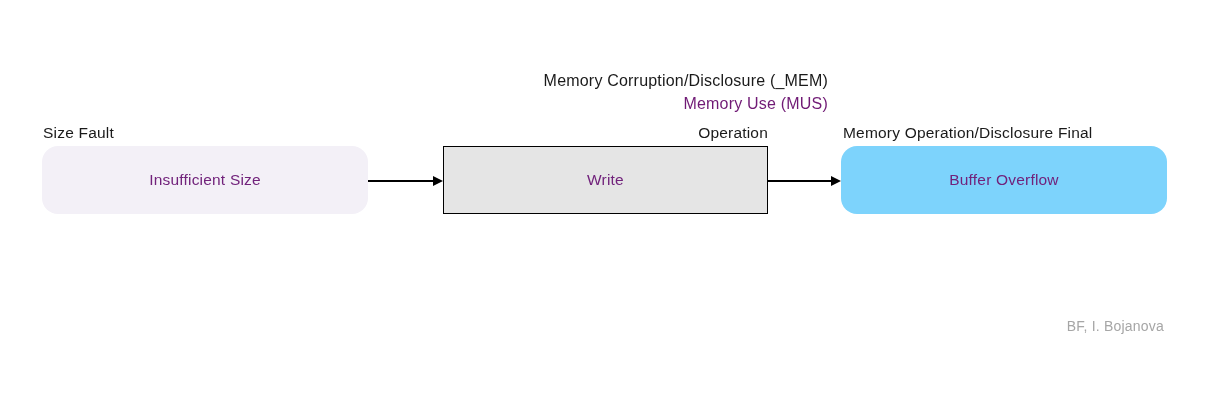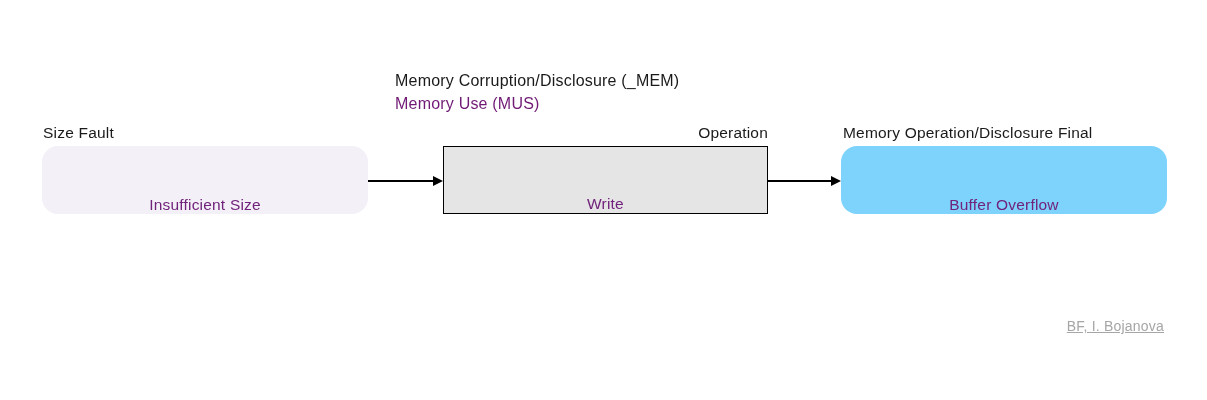--- a/index.html
+++ b/index.html
@@ -10,24 +10,24 @@
   }
   .canvas {
     position: relative;
     width: 1207px;
     height: 400px;
     background: #ffffff;
     overflow: hidden;
   }
   .title-block {
     position: absolute;
-    left: 395px;
+    left: 383px;
     top: 69px;
     width: 445px;
-    text-align: left;
+    text-align: right;
   }
   .title-line1 {
     font-size: 16px;
     line-height: 23px;
     color: #1a1a1a;
     letter-spacing: 0.2px;
   }
   .title-line2 {
     font-size: 16px;
     line-height: 23px;
@@ -40,21 +40,21 @@
     font-size: 15.5px;
     color: #1a1a1a;
     letter-spacing: 0.2px;
     white-space: nowrap;
   }
   .node-box {
     position: absolute;
     top: 146px;
     height: 68px;
     display: flex;
-    align-items: flex-end;
+    align-items: center;
     justify-content: center;
     font-size: 15.5px;
     color: #71227B;
     letter-spacing: 0.2px;
     box-sizing: border-box;
   }
   .box-cause {
     left: 42px;
     width: 326px;
     background: #f3f0f7;
@@ -98,21 +98,20 @@
     border-top: 5px solid transparent;
     border-bottom: 5px solid transparent;
   }
   .attribution {
     position: absolute;
     top: 318px;
     right: 43px;
     font-size: 14px;
     color: #a6a6a6;
     letter-spacing: 0.2px;
-    text-decoration: underline;
   }
 </style>
 </head>
 <body>
 
 <div class="canvas">
 
   <div class="title-block">
     <div class="title-line1">Memory Corruption/Disclosure (_MEM)</div>
     <div class="title-line2">Memory Use (MUS)</div>

